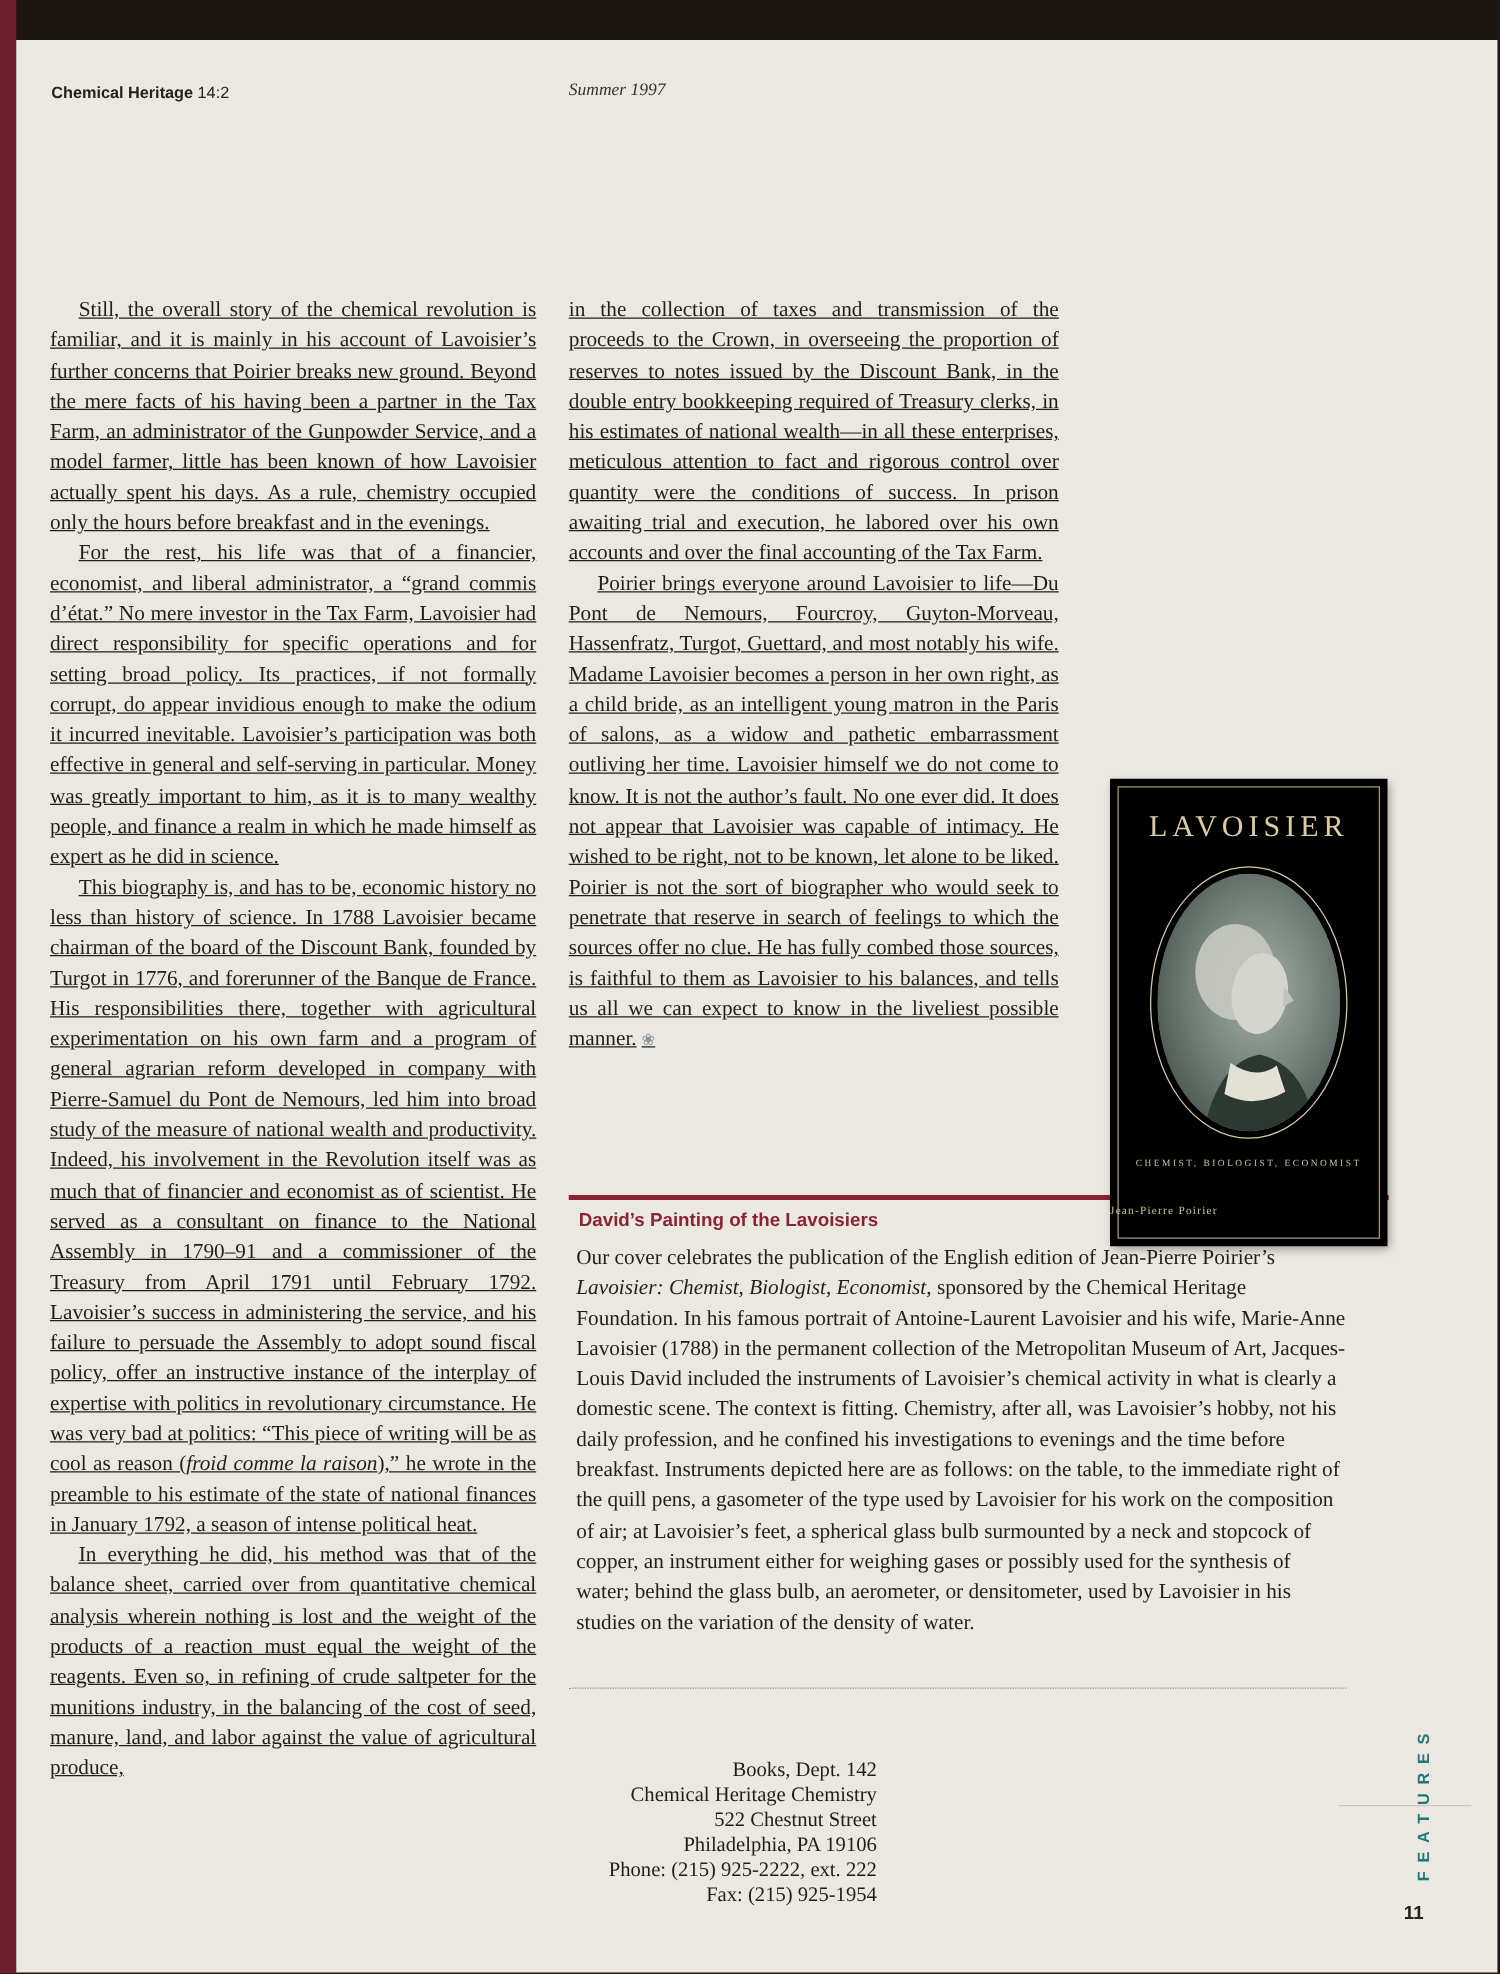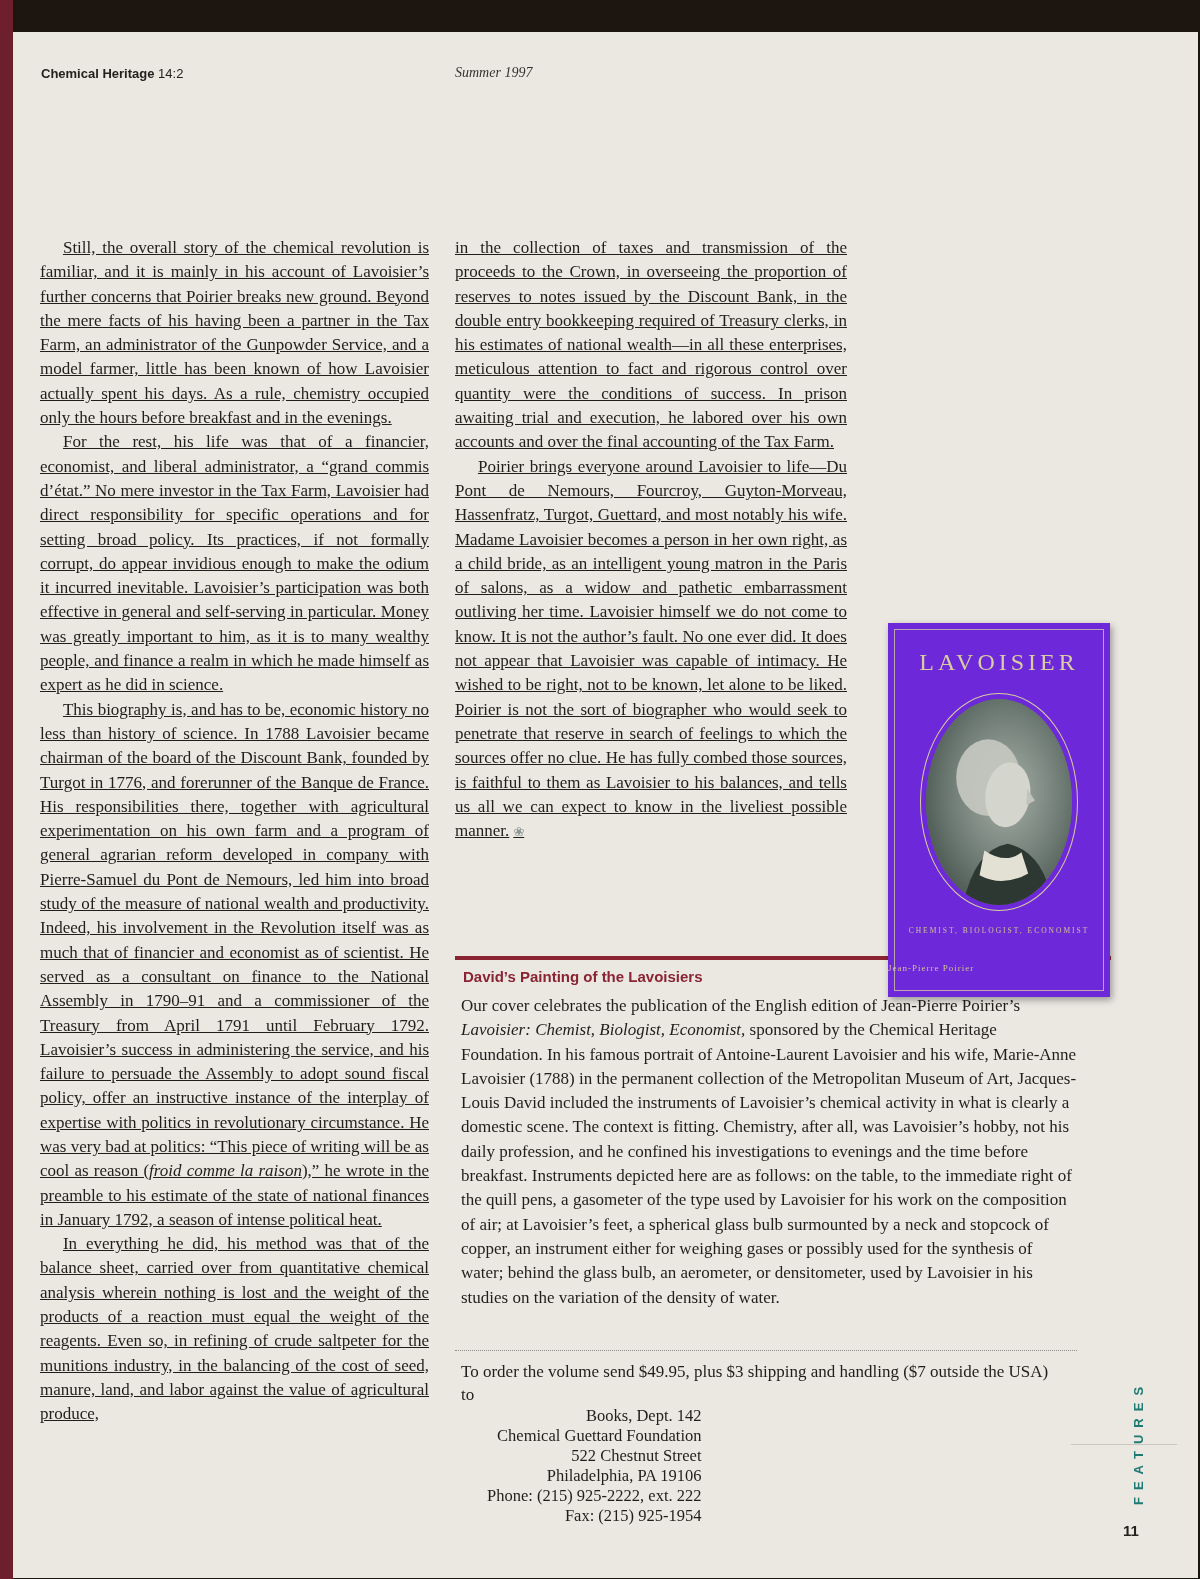--- a/index.html
+++ b/index.html
@@ -17,21 +17,21 @@
   .col{position:absolute;text-decoration:underline;}
   .body-text{font:17px/24.3px "Liberation Serif",serif;text-align:justify;color:#201e1b;}
   .body-text p{margin:0;text-indent:1.35em;}
   .body-text p.noindent{text-indent:0;}
   #left-col{left:27px;top:204px;width:389px;}
   #right-col{left:442px;top:204px;width:392px;}
 
   .end-mark{font-family:"DejaVu Sans",sans-serif;font-size:13px;color:#8d9694;margin-left:4px;}
 
   
-  #book-cover{position:absolute;left:875px;top:591px;width:222px;height:374px;background:#6d28d9;
+  #book-cover{position:absolute;left:875px;top:591px;width:222px;height:374px;background:#000000;
               box-shadow:2px 3px 7px rgba(0,0,0,.35);}
   .cover-frame{position:absolute;inset:6px;border:1px solid rgba(216,205,162,.75);pointer-events:none;}
   .cover-title{position:absolute;top:26px;left:0;width:100%;text-align:center;
                font:24px "Liberation Serif",serif;letter-spacing:4px;color:#d8cda2;}
   .oval-ring{position:absolute;left:32px;top:70px;width:156px;height:216px;border:1px solid #d8cda2;border-radius:50%;}
   .oval-img{position:absolute;inset:5px;border-radius:50%;overflow:hidden;background:#5c6a63;}
   .oval-img svg{display:block;width:100%;height:100%;}
   .cover-subtitle{position:absolute;top:303px;left:0;width:100%;text-align:center;
                   font:7.5px "Liberation Serif",serif;letter-spacing:2px;color:#cfc296;}
   .cover-author{position:absolute;top:340px;left:0;width:100%;text-align:left;
@@ -78,24 +78,23 @@
 
     <div id="right-col" class="col body-text">
       <p class="noindent"><span>in the collection of taxes and transmission of the proceeds to the Crown, in overseeing the proportion of reserves to notes issued by the Discount Bank, in the double entry bookkeeping required of Treasury clerks, in his estimates of national wealth—in all these enterprises, meticulous attention to fact and rigorous control over quantity were the conditions of success. In prison awaiting trial and execution, he labored over his own accounts and over the final accounting of the Tax Farm.</span></p>
       <p><span><span>Poirier brings everyone around Lavoisier to life—Du Pont de Nemours, Fourcroy, Guyton-Morveau, Hassenfratz, Turgot, Guettard, and most notably his wife. Madame Lavoisier becomes a person in her own right, as a child bride, as an intelligent young matron in the Paris of salons, as a widow and pathetic embarrassment outliving her time. Lavoisier himself we do not come to know. It is not the author’s fault. No one ever did. It does not appear that Lavoisier was capable of intimacy. He wished to be right, not to be known, let alone to be liked. Poirier is not the sort of biographer who would seek to penetrate that reserve in search of feelings to which the sources offer no clue. He has fully combed those sources, is faithful to them as Lavoisier to his balances, and tells us all we can expect to know in the liveliest possible manner.</span></span><span class="end-mark">❀</span></p>
     </div>
 
     <div id="sidebar-rule"></div>
     <div id="sidebar-title">David’s Painting of the Lavoisiers</div>
     <div id="sidebar-body"><span>Our cover celebrates the publication of the English edition of Jean-Pierre Poirier’s </span><i>Lavoisier: Chemist, Biologist, Economist,</i><span> sponsored by the Chemical Heritage Foundation. In his famous portrait of Antoine-Laurent Lavoisier and his wife, Marie-Anne Lavoisier (1788) in the permanent collection of the Metropolitan Museum of Art, Jacques-Louis David included the instruments of Lavoisier’s chemical activity in what is clearly a domestic scene. The context is fitting. Chemistry, after all, was Lavoisier’s hobby, not his daily profession, and he confined his investigations to evenings and the time before breakfast. Instruments depicted here are as follows: on the table, to the immediate right of the quill pens, a gasometer of the type used by Lavoisier for his work on the composition of air; at Lavoisier’s feet, a spherical glass bulb surmounted by a neck and stopcock of copper, an instrument either for weighing gases or possibly used for the synthesis of water; behind the glass bulb, an aerometer, or densitometer, used by Lavoisier in his studies on the variation of the density of water.</span></div>
     <div id="dotted-divider"></div>
-    <div id="order-text">To order the volume send $49.95, plus $3 shipping and handling ($7 outside the USA) to</div>
     <div id="address-block">
       <div>Books, Dept. 142</div>
-      <div>Chemical Guettard Foundation</div>
+      <div>Chemical Heritage Chemistry</div>
       <div>522 Chestnut Street</div>
       <div>Philadelphia, PA 19106</div>
       <div>Phone: (215) 925-2222, ext. 222</div>
       <div>Fax: (215) 925-1954</div>
     </div>
 
     <div id="book-cover">
       <div class="cover-frame"></div>
       <div class="cover-title">LAVOISIER</div>
       <div class="oval-ring">

